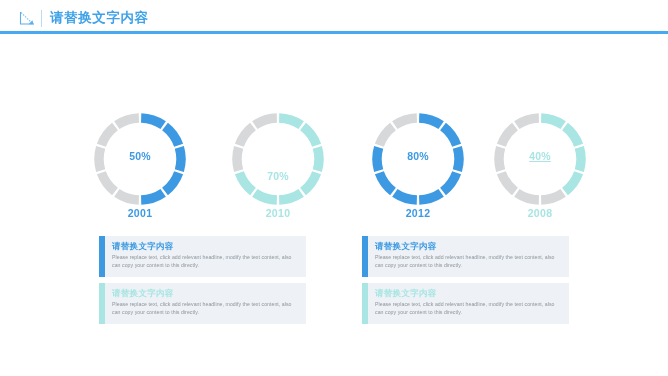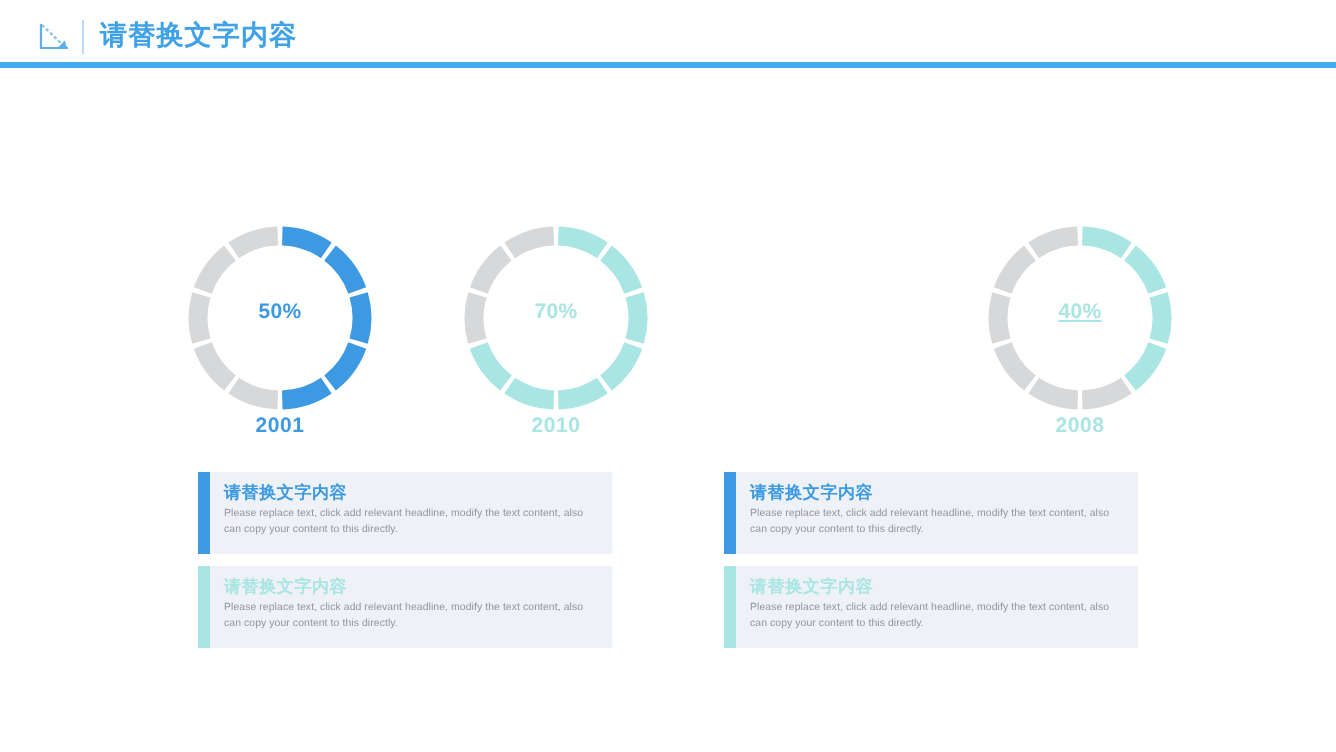--- a/index.html
+++ b/index.html
@@ -183,22 +183,38 @@
         <path d="M 80.01595171995197 22.516124622437182 A 41 41 0 0 1 93.62435556427917 41.24648564023955" fill="none" stroke-width="9.5" stroke-linecap="butt" stroke="#a8e5e3"></path>
         <path d="M 94.33187295614235 43.42400026944206 A 41 41 0 0 1 94.33187295614235 66.57599973055794" fill="none" stroke-width="9.5" stroke-linecap="butt" stroke="#a8e5e3"></path>
         <path d="M 93.62435556427917 68.75351435976044 A 41 41 0 0 1 80.01595171995197 87.48387537756281" fill="none" stroke-width="9.5" stroke-linecap="butt" stroke="#a8e5e3"></path>
         <path d="M 78.16364714042246 88.8296534294101 A 41 41 0 0 1 56.14478718766632 95.98401471665453" fill="none" stroke-width="9.5" stroke-linecap="butt" stroke="#a8e5e3"></path>
         <path d="M 53.85521281233368 95.98401471665453 A 41 41 0 0 1 31.836352859577545 88.8296534294101" fill="none" stroke-width="9.5" stroke-linecap="butt" stroke="#a8e5e3"></path>
         <path d="M 29.98404828004803 87.48387537756281 A 41 41 0 0 1 16.375644435720837 68.75351435976046" fill="none" stroke-width="9.5" stroke-linecap="butt" stroke="#a8e5e3"></path>
         <path d="M 15.668127043857645 66.57599973055794 A 41 41 0 0 1 15.66812704385763 43.42400026944209" fill="none" stroke-width="9.5" stroke-linecap="butt" stroke="#d6d8da"></path>
         <path d="M 16.375644435720844 41.24648564023953 A 41 41 0 0 1 29.984048280048018 22.51612462243719" fill="none" stroke-width="9.5" stroke-linecap="butt" stroke="#d6d8da"></path>
         <path d="M 31.83635285957754 21.1703465705899 A 41 41 0 0 1 53.85521281233367 14.015985283345472" fill="none" stroke-width="9.5" stroke-linecap="butt" stroke="#d6d8da"></path>
       </svg>
-      <div class="donut-pct" style="color: rgb(168, 229, 227);">70%</div>
+      <div class="donut-pct" style="color: rgb(168, 229, 227); margin-top: 20px;">70%</div>
       <div class="donut-year" style="color: rgb(168, 229, 227);">2010</div>
+    </div>
+    <div class="donut-cell" style="left: 363px;">
+      <svg class="donut-svg" width="110" height="110" viewBox="0 0 110 110">
+        <path d="M 56.14478718766632 14.015985283345472 A 41 41 0 0 1 78.16364714042246 21.1703465705899" fill="none" stroke-width="9.5" stroke-linecap="butt" stroke="#3d9ae2"></path>
+        <path d="M 80.01595171995197 22.516124622437182 A 41 41 0 0 1 93.62435556427917 41.24648564023955" fill="none" stroke-width="9.5" stroke-linecap="butt" stroke="#3d9ae2"></path>
+        <path d="M 94.33187295614235 43.42400026944206 A 41 41 0 0 1 94.33187295614235 66.57599973055794" fill="none" stroke-width="9.5" stroke-linecap="butt" stroke="#3d9ae2"></path>
+        <path d="M 93.62435556427917 68.75351435976044 A 41 41 0 0 1 80.01595171995197 87.48387537756281" fill="none" stroke-width="9.5" stroke-linecap="butt" stroke="#3d9ae2"></path>
+        <path d="M 78.16364714042246 88.8296534294101 A 41 41 0 0 1 56.14478718766632 95.98401471665453" fill="none" stroke-width="9.5" stroke-linecap="butt" stroke="#3d9ae2"></path>
+        <path d="M 53.85521281233368 95.98401471665453 A 41 41 0 0 1 31.836352859577545 88.8296534294101" fill="none" stroke-width="9.5" stroke-linecap="butt" stroke="#3d9ae2"></path>
+        <path d="M 29.98404828004803 87.48387537756281 A 41 41 0 0 1 16.375644435720837 68.75351435976046" fill="none" stroke-width="9.5" stroke-linecap="butt" stroke="#3d9ae2"></path>
+        <path d="M 15.668127043857645 66.57599973055794 A 41 41 0 0 1 15.66812704385763 43.42400026944209" fill="none" stroke-width="9.5" stroke-linecap="butt" stroke="#3d9ae2"></path>
+        <path d="M 16.375644435720844 41.24648564023953 A 41 41 0 0 1 29.984048280048018 22.51612462243719" fill="none" stroke-width="9.5" stroke-linecap="butt" stroke="#d6d8da"></path>
+        <path d="M 31.83635285957754 21.1703465705899 A 41 41 0 0 1 53.85521281233367 14.015985283345472" fill="none" stroke-width="9.5" stroke-linecap="butt" stroke="#d6d8da"></path>
+      </svg>
+      <div class="donut-pct" style="color: rgb(61, 154, 226);">80%</div>
+      <div class="donut-year" style="color: rgb(61, 154, 226);">2012</div>
     </div>
     <div class="donut-cell" style="left: 485px;">
       <svg class="donut-svg" width="110" height="110" viewBox="0 0 110 110">
         <path d="M 56.14478718766632 14.015985283345472 A 41 41 0 0 1 78.16364714042246 21.1703465705899" fill="none" stroke-width="9.5" stroke-linecap="butt" stroke="#a8e5e3"></path>
         <path d="M 80.01595171995197 22.516124622437182 A 41 41 0 0 1 93.62435556427917 41.24648564023955" fill="none" stroke-width="9.5" stroke-linecap="butt" stroke="#a8e5e3"></path>
         <path d="M 94.33187295614235 43.42400026944206 A 41 41 0 0 1 94.33187295614235 66.57599973055794" fill="none" stroke-width="9.5" stroke-linecap="butt" stroke="#a8e5e3"></path>
         <path d="M 93.62435556427917 68.75351435976044 A 41 41 0 0 1 80.01595171995197 87.48387537756281" fill="none" stroke-width="9.5" stroke-linecap="butt" stroke="#a8e5e3"></path>
         <path d="M 78.16364714042246 88.8296534294101 A 41 41 0 0 1 56.14478718766632 95.98401471665453" fill="none" stroke-width="9.5" stroke-linecap="butt" stroke="#d6d8da"></path>
         <path d="M 53.85521281233368 95.98401471665453 A 41 41 0 0 1 31.836352859577545 88.8296534294101" fill="none" stroke-width="9.5" stroke-linecap="butt" stroke="#d6d8da"></path>
         <path d="M 29.98404828004803 87.48387537756281 A 41 41 0 0 1 16.375644435720837 68.75351435976046" fill="none" stroke-width="9.5" stroke-linecap="butt" stroke="#d6d8da"></path>

